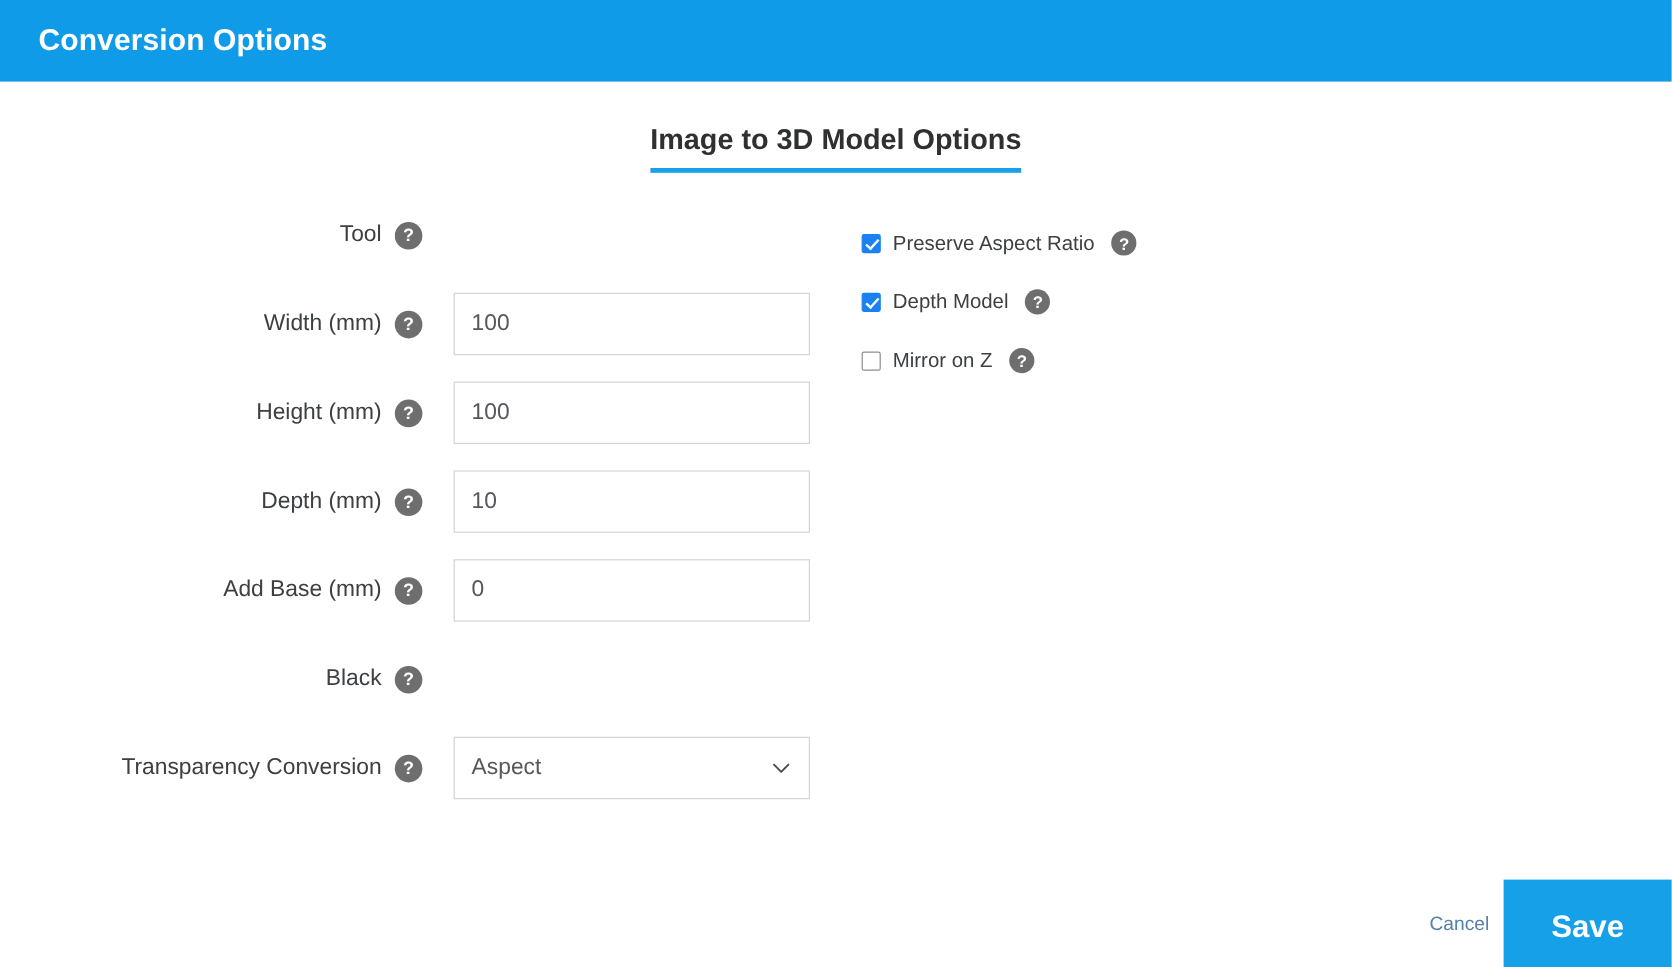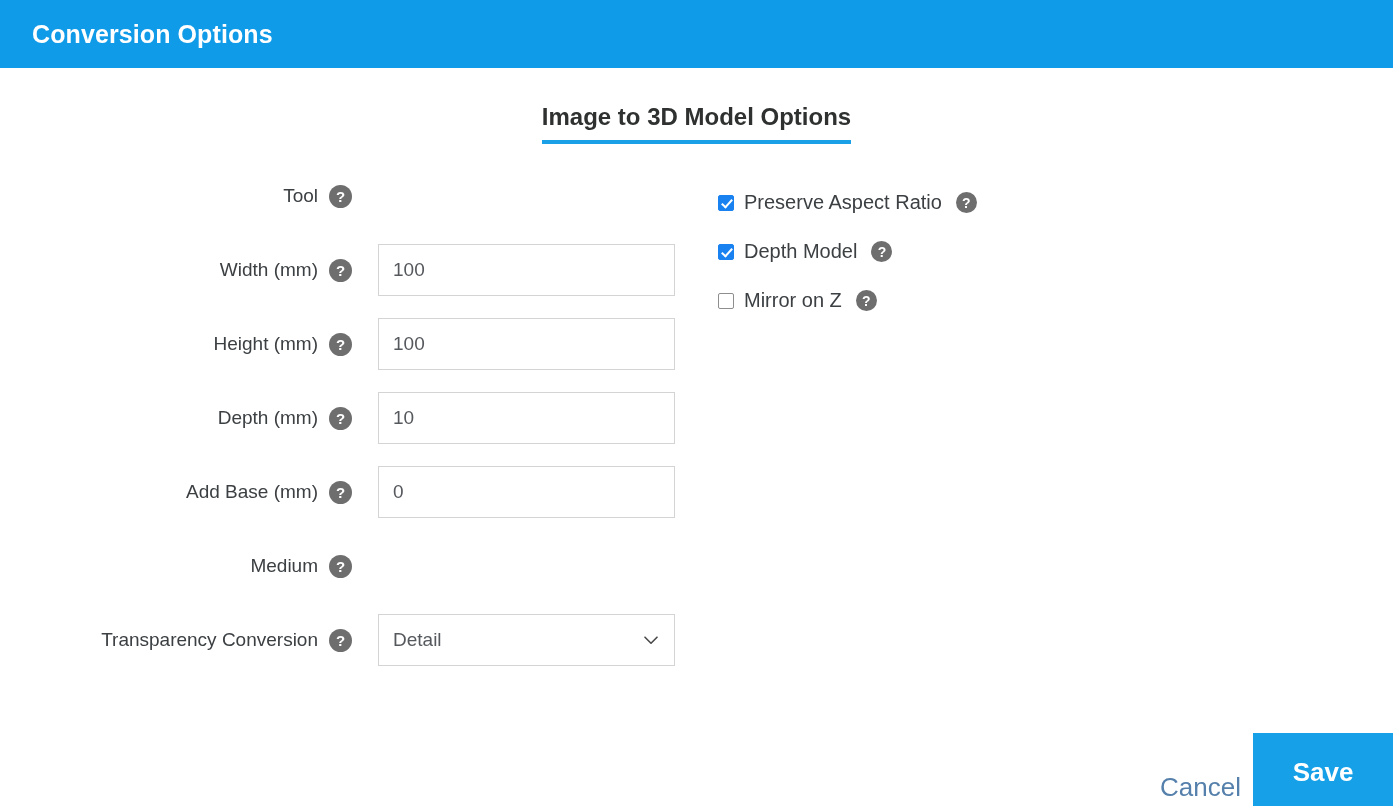--- a/index.html
+++ b/index.html
@@ -139,36 +139,36 @@
     width: 4px; height: 9px;
     border: solid #ffffff;
     border-width: 0 2px 2px 0;
     transform: rotate(42deg);
   }
   .cbox.off {
     background: #ffffff;
     border: 1.6px solid #8e8e8e;
   }
   .check-label {
-    font-size: 20px;
+    font-size: 17px;
     color: #3c4043;
     white-space: nowrap;
     margin-right: 4px;
   }
 
   
   .footer {
     position: absolute;
     left: 0; bottom: 0;
     width: 1393px; height: 82px;
   }
   .cancel-btn {
     position: absolute;
-    right: 152px; top: 48px;
-    font-size: 26px;
+    right: 152px; top: 38px;
+    font-size: 16px;
     color: #5580ab;
     cursor: pointer;
     background: none; border: none;
     font-family: "Liberation Sans", sans-serif;
     padding: 0;
   }
   .save-btn {
     position: absolute;
     right: 0; top: 9px;
     width: 140px; height: 78px;
@@ -238,32 +238,32 @@
         <span class="help-icon">?</span>
       </div>
       <div class="field-cell">
         <div class="field">
           <span>0</span>
         </div>
       </div>
     </div>
     <div class="row">
       <div class="label-cell">
-        <span class="label-text">Medium</span>
+        <span class="label-text">Black</span>
         <span class="help-icon">?</span>
       </div>
     </div>
     <div class="row">
       <div class="label-cell">
         <span class="label-text">Transparency Conversion</span>
         <span class="help-icon">?</span>
       </div>
       <div class="field-cell">
         <div class="field select">
-          <span>Detail</span>
+          <span>Aspect</span>
           <span class="chev">
             <svg viewBox="0 0 14 9" width="14" height="9" aria-hidden="true">
               <path d="M1 1.2 L7 7.2 L13 1.2" fill="none" stroke="#4a4a4a" stroke-width="1.6" stroke-linecap="round" stroke-linejoin="round"></path>
             </svg>
           </span>
         </div>
       </div>
     </div>
   </div>
 

